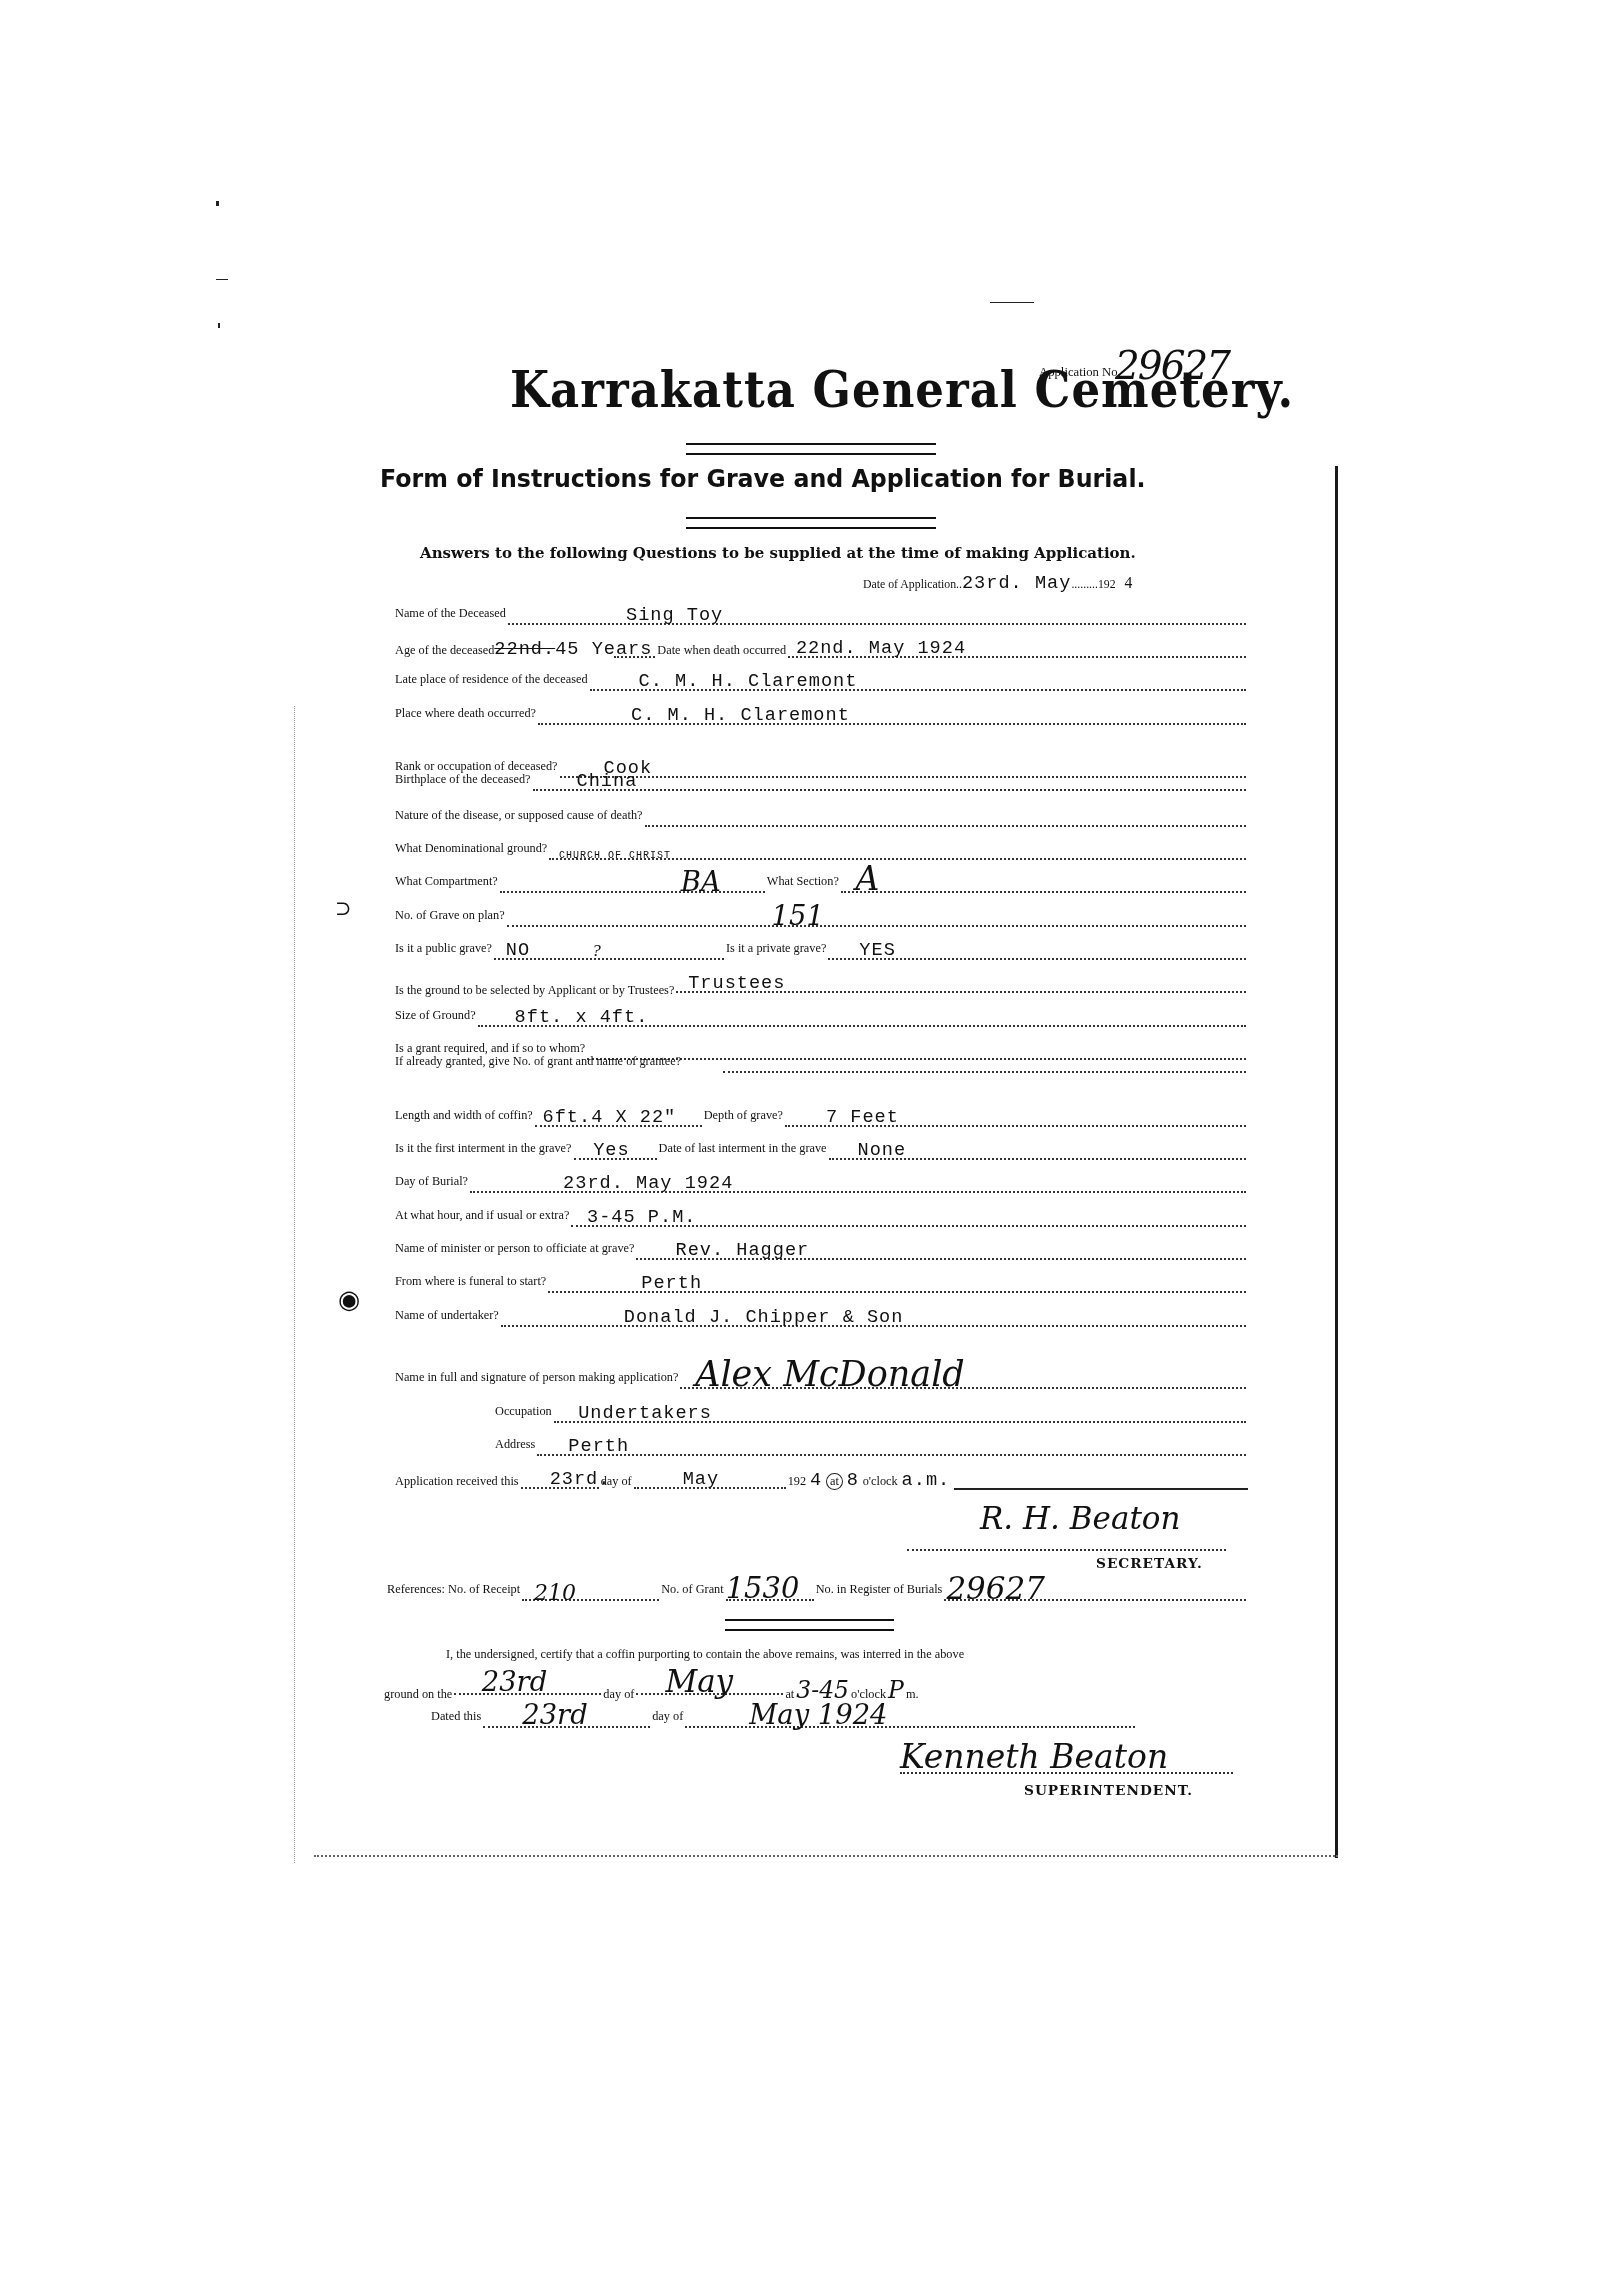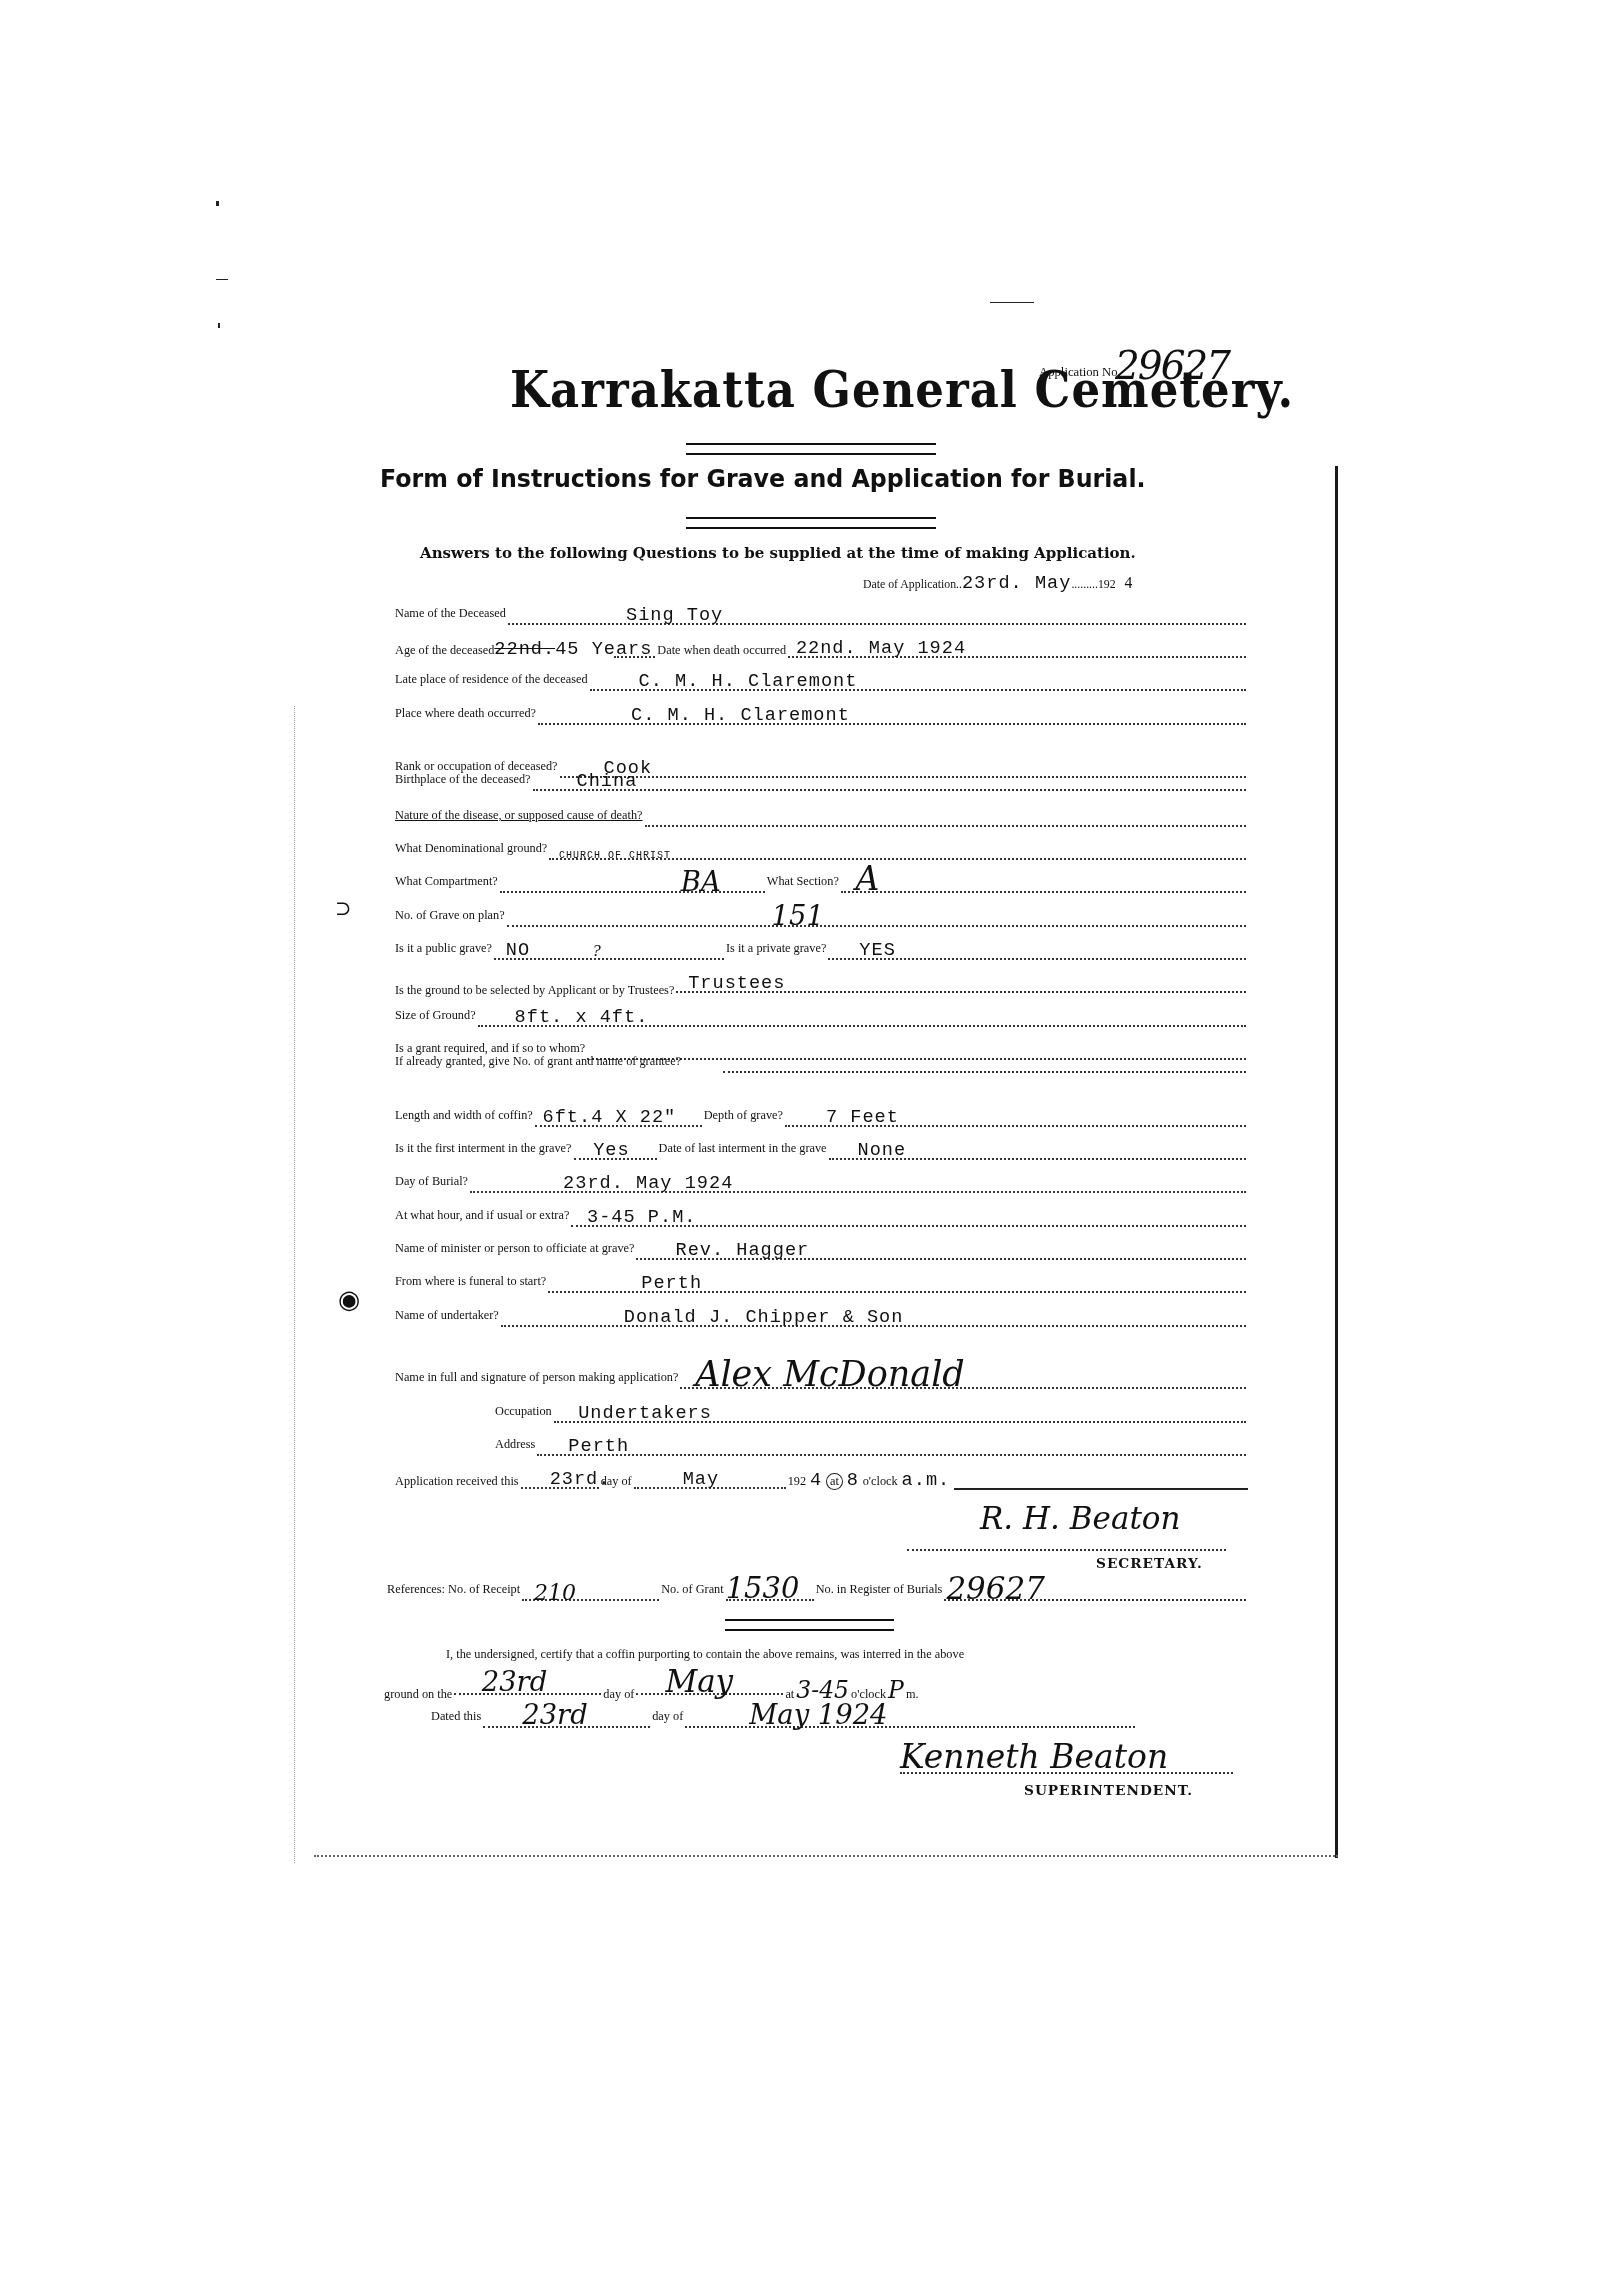--- a/index.html
+++ b/index.html
@@ -98,21 +98,21 @@
     </span>
 </div>
 
 <div class="row" style="top:772px;">
   <span class="lbl">Birthplace of the deceased?</span>
   <span class="dots">
       <span class="val typed" style="left:44px;">China</span>
     </span>
 </div>
 
-<div class="row" style="top:808px;text-decoration:underline;">
+<div class="row" style="top:808px;">
   <span class="lbl">Nature of the disease, or supposed cause of death?</span>
   <span class="dots"></span>
 </div>
 
 <div class="row" style="top:841px;">
   <span class="lbl">What Denominational ground?</span>
   <span class="dots">
       <span class="val typed" style="left:9.8px;font-size:10px;">CHURCH OF CHRIST</span>
     </span>
 </div>

